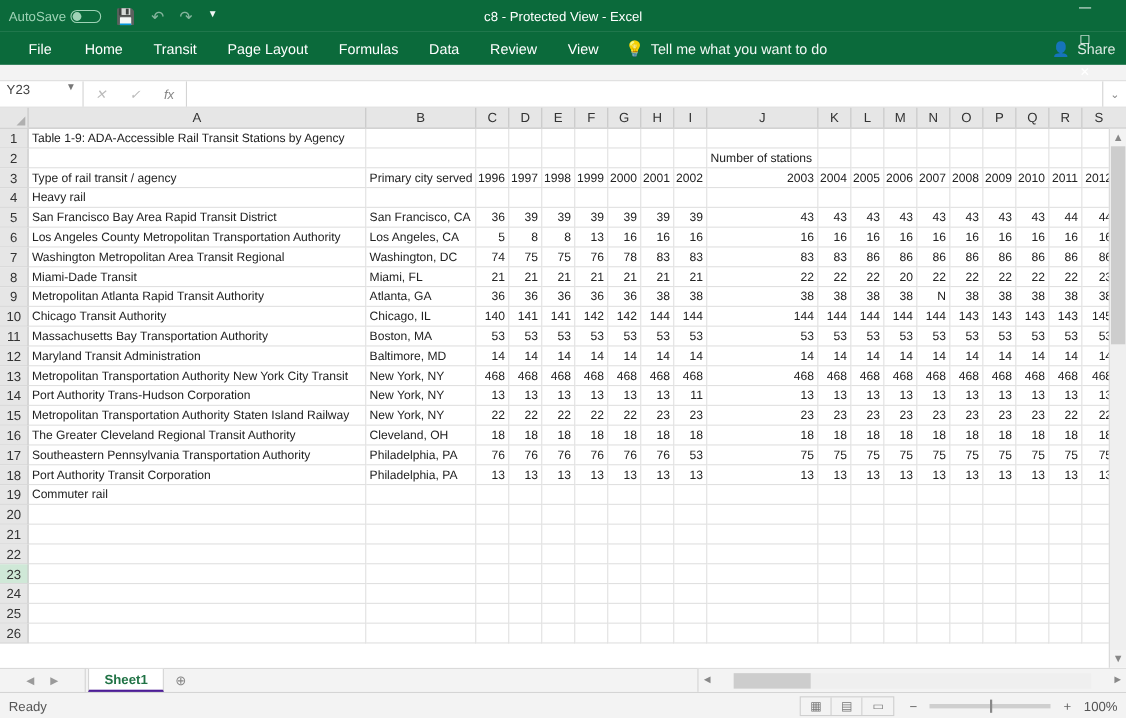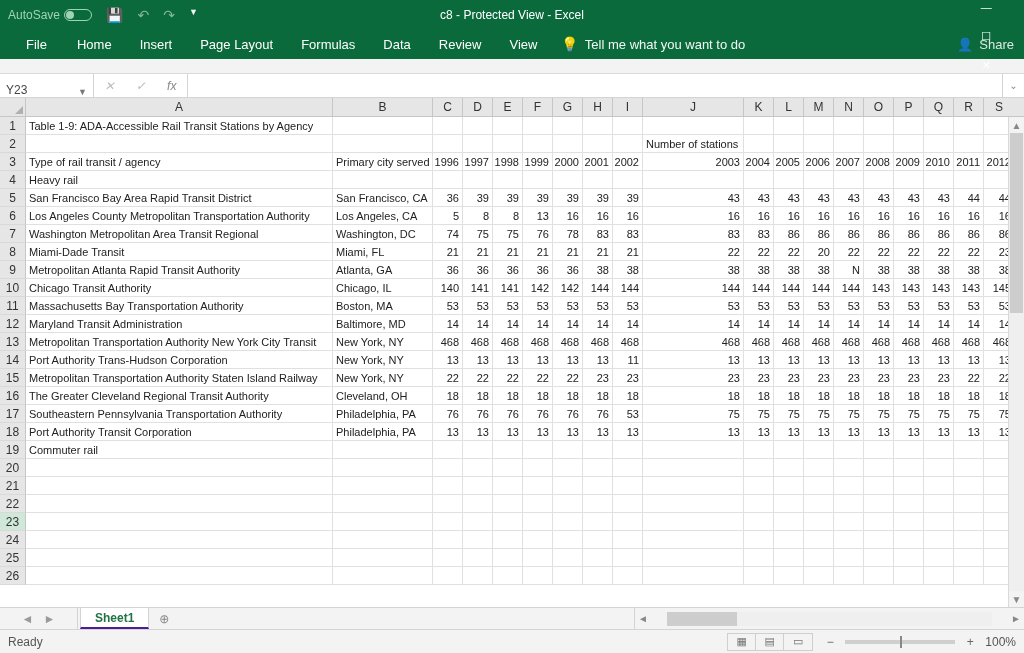--- a/index.html
+++ b/index.html
@@ -24,21 +24,21 @@
 .ribbon .filetab { padding: 0 16px; }
 .ribbon .tell { margin-left: 10px; display: flex; align-items: center; gap: 6px; opacity: .95; }
 .ribbon .tell .bulb { font-size: 14px; }
 .ribbon .share { margin-left: auto; display: flex; align-items: center; gap: 6px; opacity: .85; }
 
 
 .ribbonspacer { height: 15px; background: #f3f3f3; border-bottom: 1px solid #d9d9d9; }
 
 
 .fbar { height: 24px; background: #fff; border-bottom: 1px solid #d4d4d4; display: flex; align-items: stretch; font-size: 12px; color: #444; }
-.fbar .namebox { width: 94px; border-right: 1px solid #d4d4d4; display: flex; align-items: flex-end; padding: 0 6px; justify-content: space-between; }
+.fbar .namebox { width: 76px; border-right: 1px solid #d4d4d4; display: flex; align-items: flex-start; padding: 0 6px; justify-content: space-between; }
 .fbar .namebox .dd { font-size: 9px; color: #777; }
 .fbar .btns { width: 94px; border-right: 1px solid #d4d4d4; display: flex; align-items: center; justify-content: space-around; color: #888; }
 .fbar .btns span { font-style: italic; }
 .fbar .btns .fx { font-style: italic; }
 .fbar .entry { flex: 1; padding: 0 6px; display: flex; align-items: center; }
 .fbar .expand { width: 22px; border-left: 1px solid #d4d4d4; display: flex; align-items: center; justify-content: center; color: #888; font-size: 10px; }
 
 .gridwrap { position: relative; height: 509px; background: #fff; }
 
 
@@ -119,21 +119,21 @@
     </div>
     <div class="winbtn">—</div>
     <div class="winbtn">☐</div>
     <div class="winbtn">✕</div>
   </div>
 </div>
 
 <div class="ribbon">
   <div class="tab filetab">File</div>
   <div class="tab">Home</div>
-  <div class="tab">Insert</div>
+  <div class="tab">Transit</div>
   <div class="tab">Page Layout</div>
   <div class="tab">Formulas</div>
   <div class="tab">Data</div>
   <div class="tab">Review</div>
   <div class="tab">View</div>
   <div class="tell">
     <span class="bulb">💡</span>
     <span>Tell me what you want to do</span>
   </div>
   <div class="share">

